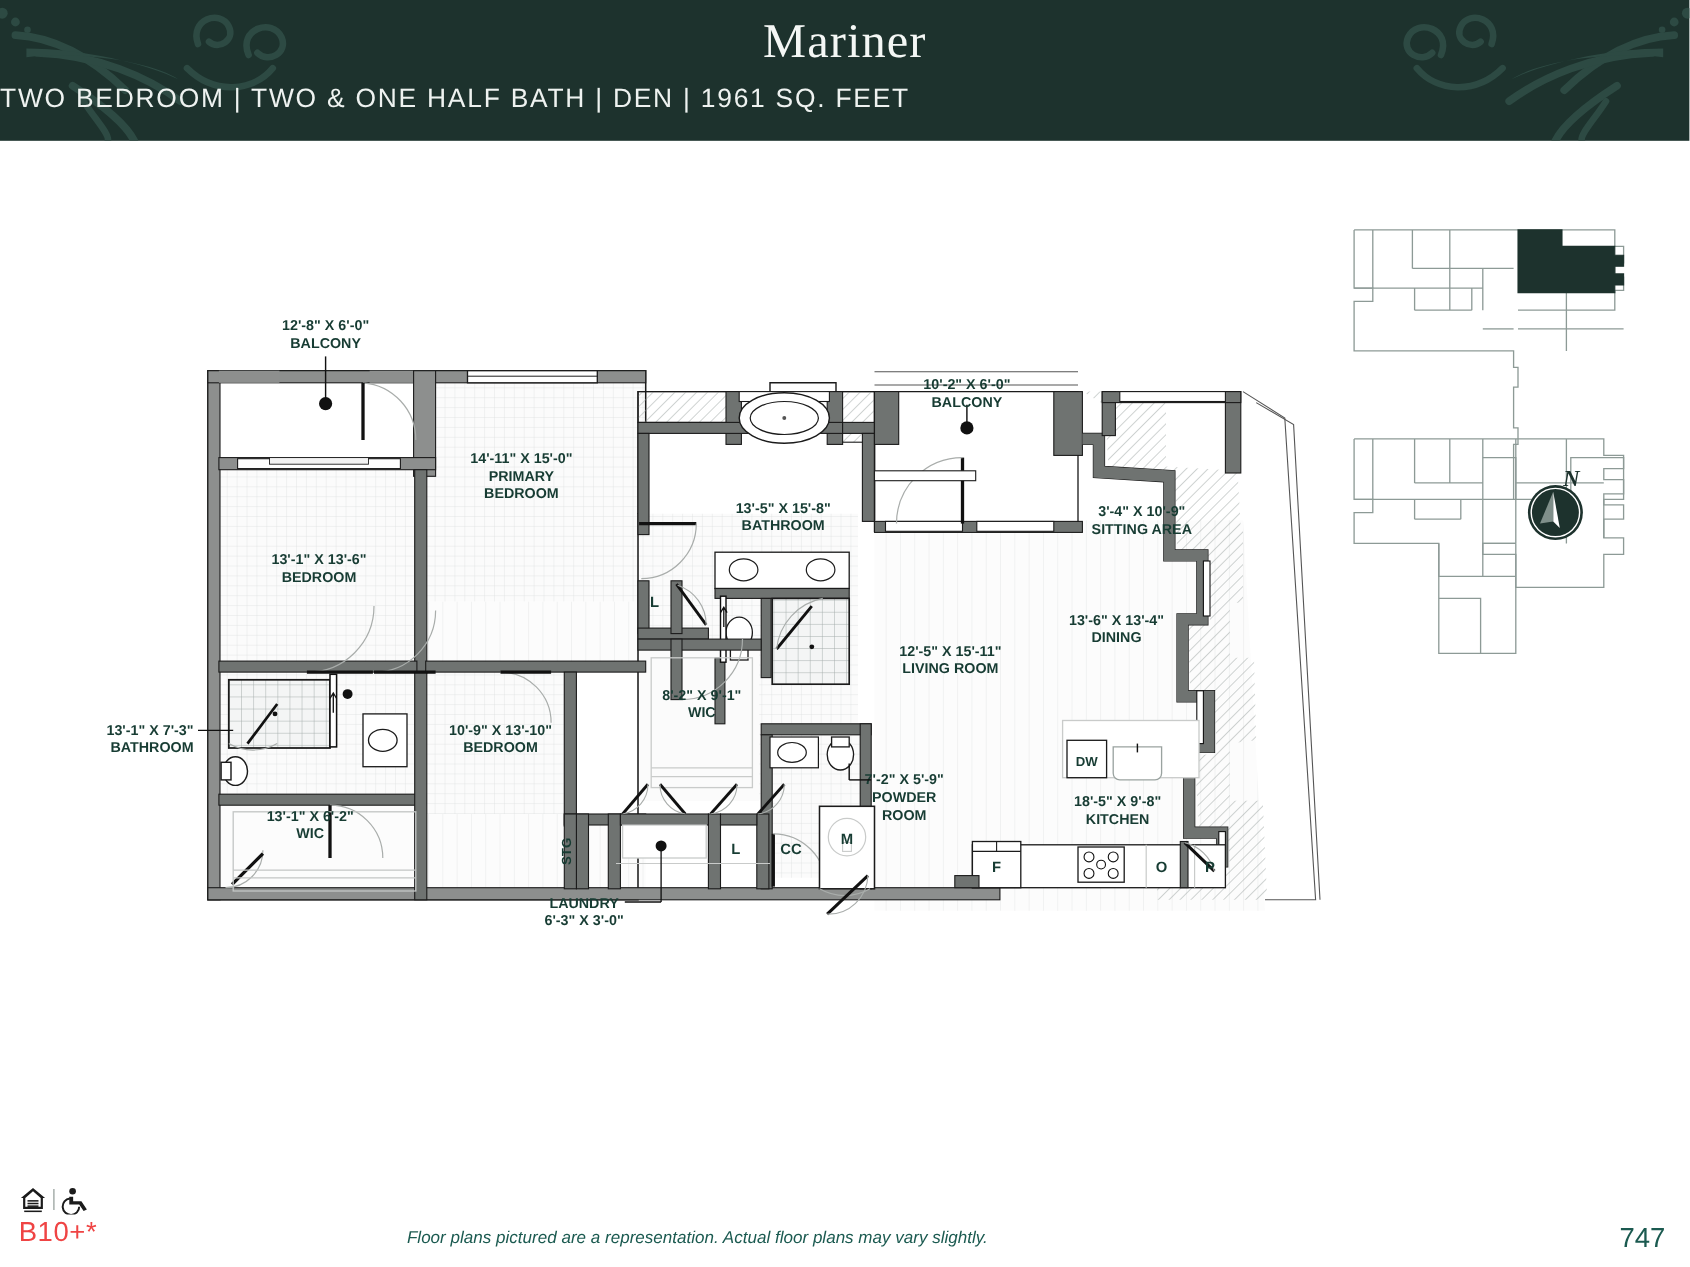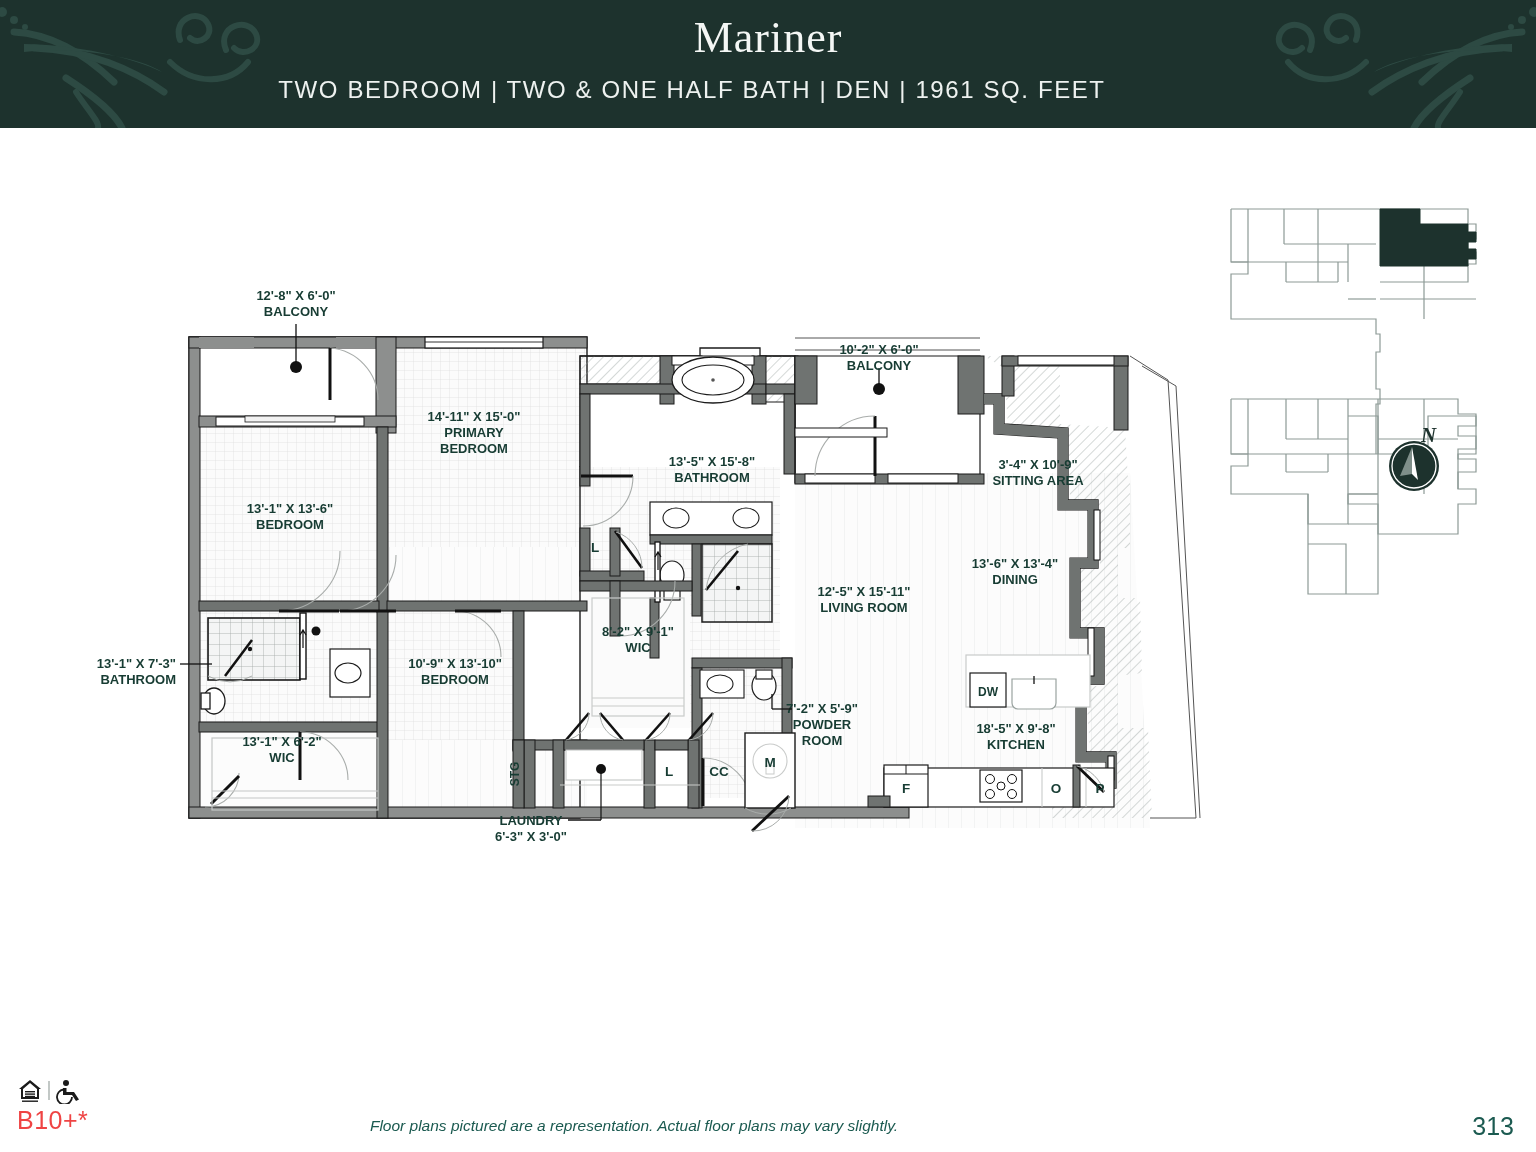--- a/index.html
+++ b/index.html
@@ -19,21 +19,21 @@
   .flourish{position:absolute;top:0;pointer-events:none;}
   .flourish.left{left:-6px;}
   .flourish.right{right:-6px;transform:scaleX(-1);}
   .header-title{
     position:absolute;left:0;top:12px;width:1536px;text-align:center;
     color:#f4f7f5;
     font-family:"Liberation Serif", serif;
     font-size:44px;font-weight:400;letter-spacing:1px;
   }
   .header-sub{
-    position:absolute;left:0;top:76px;width:1384px;text-align:center;
+    position:absolute;left:0;top:76px;width:1384px;text-align:left;
     color:#eef2f0;
     font-family:"Liberation Sans", sans-serif;
     font-size:24px;font-weight:300;letter-spacing:1.6px;
   }
   
   .footer-icons{position:absolute;left:18px;top:1078px;}
   .footer-code{
     position:absolute;left:17px;top:1106px;
     color:#ef4444;font-size:25px;letter-spacing:.5px;
   }
@@ -563,13 +563,13 @@
   <line x1="31" y1="3" x2="31" y2="22" stroke="#9aa3a0" stroke-width="1.2"></line>
   <g fill="#1b1b1b">
     <circle cx="48" cy="5" r="3"></circle>
     <path d="M45,10 L45,17 L54,17 L58,23 L61,21.5 L56,14 L48.5,14 L48.5,10 Z"></path>
     <path d="M54,19 A7.5,7.5 0 1 1 45.5,11.5" fill="none" stroke="#1b1b1b" stroke-width="1.8"></path>
   </g>
 </svg>
 
 <div class="footer-code">B10+*</div>
 <div class="footer-disclaimer">Floor plans pictured are a representation. Actual floor plans may vary slightly.</div>
-<div class="footer-page">313</div>
+<div class="footer-page">747</div>
 
 </body></html>

